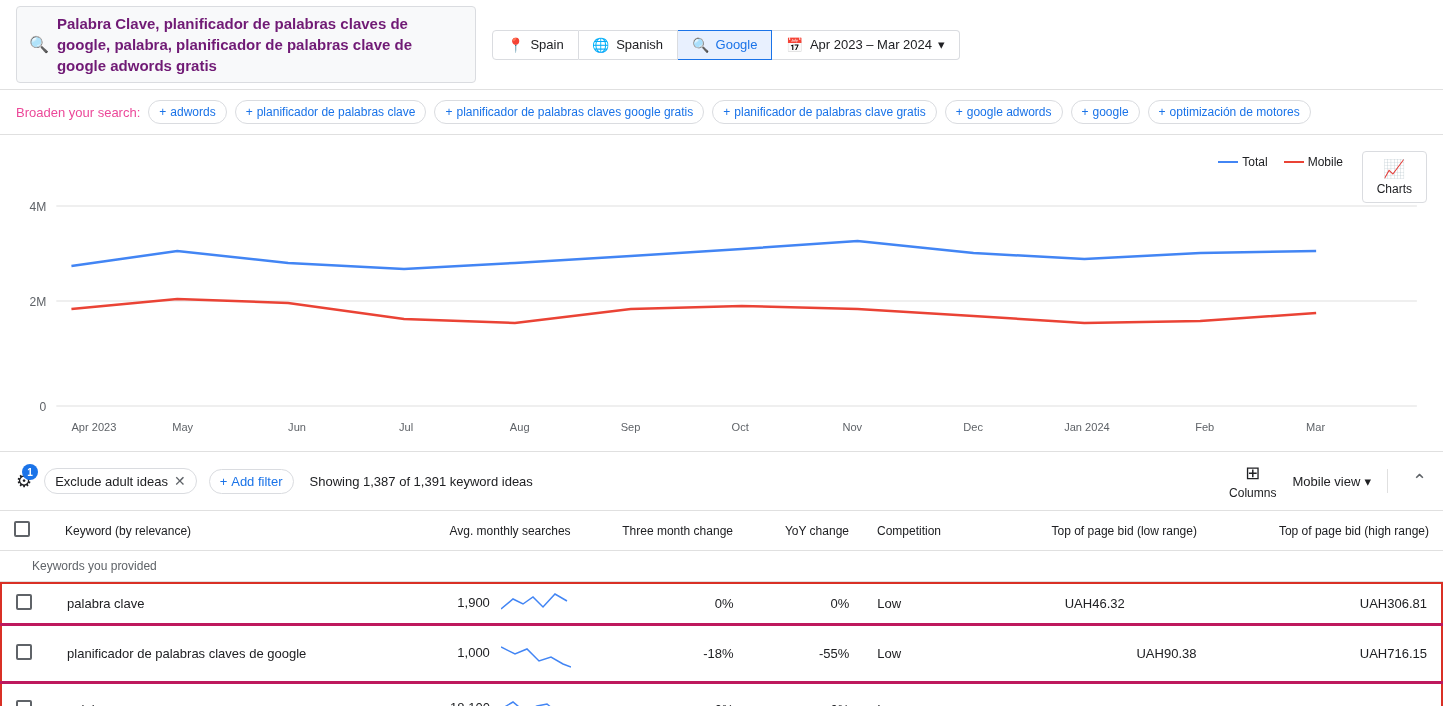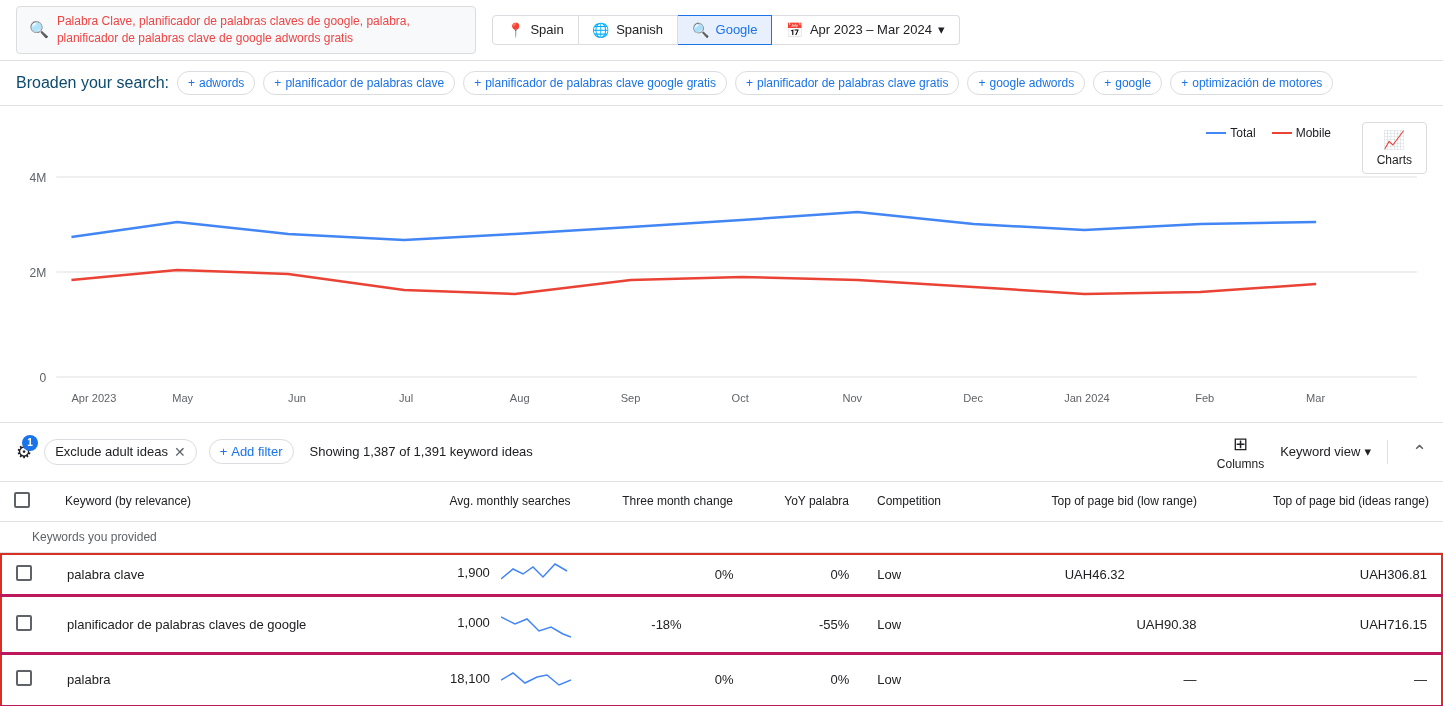--- a/index.html
+++ b/index.html
@@ -18,21 +18,21 @@
       display: flex;
       align-items: center;
       border: 1px solid #dadce0;
       border-radius: 4px;
       padding: 6px 12px;
       max-width: 460px;
       gap: 8px;
       background: #f8f9fa;
     }
     .search-icon { color: #5f6368; font-size: 16px; }
-    .search-text { font-size: 12px; color: #ef4444; line-height: 1.4; }
+    .search-text { font-size: 15px; color: #701a75; line-height: 1.4; font-weight: bold; }
     .header-filters {
       display: flex;
       align-items: center;
       gap: 0;
       margin-left: 16px;
     }
     .filter-chip {
       display: flex;
       align-items: center;
       gap: 6px;
@@ -64,21 +64,21 @@
     
     .broaden-bar {
       display: flex;
       align-items: center;
       padding: 10px 16px;
       border-bottom: 1px solid #e0e0e0;
       gap: 8px;
       flex-wrap: wrap;
       background: #fff;
     }
-    .broaden-label { font-size: 16px; color: #0c4a6e; white-space: nowrap; }
+    .broaden-label { font-size: 13px; color: #ec4899; white-space: nowrap; }
     .broaden-chip {
       display: flex;
       align-items: center;
       gap: 4px;
       padding: 4px 10px;
       border: 1px solid #dadce0;
       border-radius: 16px;
       font-size: 12px;
       cursor: pointer;
       background: #fff;
@@ -107,21 +107,21 @@
       cursor: pointer;
       background: #fff;
       font-size: 12px;
       color: #202124;
       gap: 2px;
     }
     .charts-btn .chart-icon { font-size: 18px; }
     .legend {
       position: absolute;
       top: 20px;
-      right: 112px;
+      right: 100px;
       display: flex;
       align-items: center;
       gap: 16px;
       font-size: 12px;
     }
     .legend-item { display: flex; align-items: center; gap: 4px; }
     .legend-line { width: 20px; height: 2px; }
     .legend-line.total { background: #4285f4; }
     .legend-line.mobile { background: #ea4335; }
 
@@ -290,21 +290,21 @@
   <div class="broaden-chip">
     <span>+</span>
     <span>adwords</span>
   </div>
   <div class="broaden-chip">
     <span>+</span>
     <span>planificador de palabras clave</span>
   </div>
   <div class="broaden-chip">
     <span>+</span>
-    <span>planificador de palabras clave google gratis</span>
+    <span>planificador de palabras claves google gratis</span>
   </div>
   <div class="broaden-chip">
     <span>+</span>
     <span>planificador de palabras clave gratis</span>
   </div>
   <div class="broaden-chip">
     <span>+</span>
     <span>google adwords</span>
   </div>
   <div class="broaden-chip">
@@ -403,44 +403,44 @@
     <span>+</span>
     <span>Add filter</span>
   </div>
   <span class="showing-text">Showing 1,387 of 1,391 keyword ideas</span>
   <div class="toolbar-right">
     <div class="columns-btn">
       <span style="font-size:18px;">⊞</span>
       <span>Columns</span>
     </div>
     <div class="keyword-view-btn">
-      <span>Keyword view</span>
+      <span>Mobile view</span>
       <span>▾</span>
     </div>
     <span style="width:1px;height:24px;background:#e0e0e0;display:inline-block;"></span>
     <div class="collapse-btn">
       <span>⌃</span>
     </div>
   </div>
 </div>
 
 <div class="table-wrapper">
   <table class="kw-table">
     <thead>
       <tr>
         <th class="col-check">
           <div class="cb"></div>
         </th>
         <th class="col-keyword">Keyword (by relevance)</th>
         <th class="col-avg right">Avg. monthly searches</th>
         <th class="col-3mo right">Three month change</th>
-        <th class="col-yoy right">YoY palabra</th>
+        <th class="col-yoy right">YoY change</th>
         <th class="col-comp">Competition</th>
         <th class="col-bid-low right">Top of page bid (low range)</th>
-        <th class="col-bid-high right">Top of page bid (ideas range)</th>
+        <th class="col-bid-high right">Top of page bid (high range)</th>
       </tr>
     </thead>
     <tbody>
 
       <tr class="section-header">
         <td colspan="8">Keywords you provided</td>
       </tr>
 
       <tr style="outline: none;">
         <td colspan="8" style="padding:0; border:none;">
@@ -469,21 +469,21 @@
                 <td class="col-check" style="padding:10px 14px;">
                   <div class="cb"></div>
                 </td>
                 <td class="col-keyword" style="padding:10px 14px;">planificador de palabras claves de google</td>
                 <td class="col-avg right" style="text-align:right;padding:10px 14px;">
                   <span>1,000</span>
                   <svg width="70" height="30" style="vertical-align:middle;margin-left:8px;">
                     <polyline fill="none" stroke="#4285f4" stroke-width="1.5" points="0,8 14,15 26,10 38,22 50,18 62,25 70,28"></polyline>
                   </svg>
                 </td>
-                <td class="col-3mo right" style="text-align:center;padding:10px 14px;">-18%</td>
+                <td class="col-3mo right" style="text-align:right;padding:10px 14px;">-18%</td>
                 <td class="col-yoy right" style="text-align:right;padding:10px 14px;">-55%</td>
                 <td class="col-comp" style="padding:10px 14px;">Low</td>
                 <td class="col-bid-low right" style="text-align:right;padding:20px 14px;">UAH90.38</td>
                 <td class="col-bid-high right" style="text-align:right;padding:10px 14px;">UAH716.15</td>
               </tr>
 
               <tr style="border-bottom:1px solid #e0e0e0;">
                 <td class="col-check" style="padding:10px 14px;">
                   <div class="cb"></div>
                 </td>

